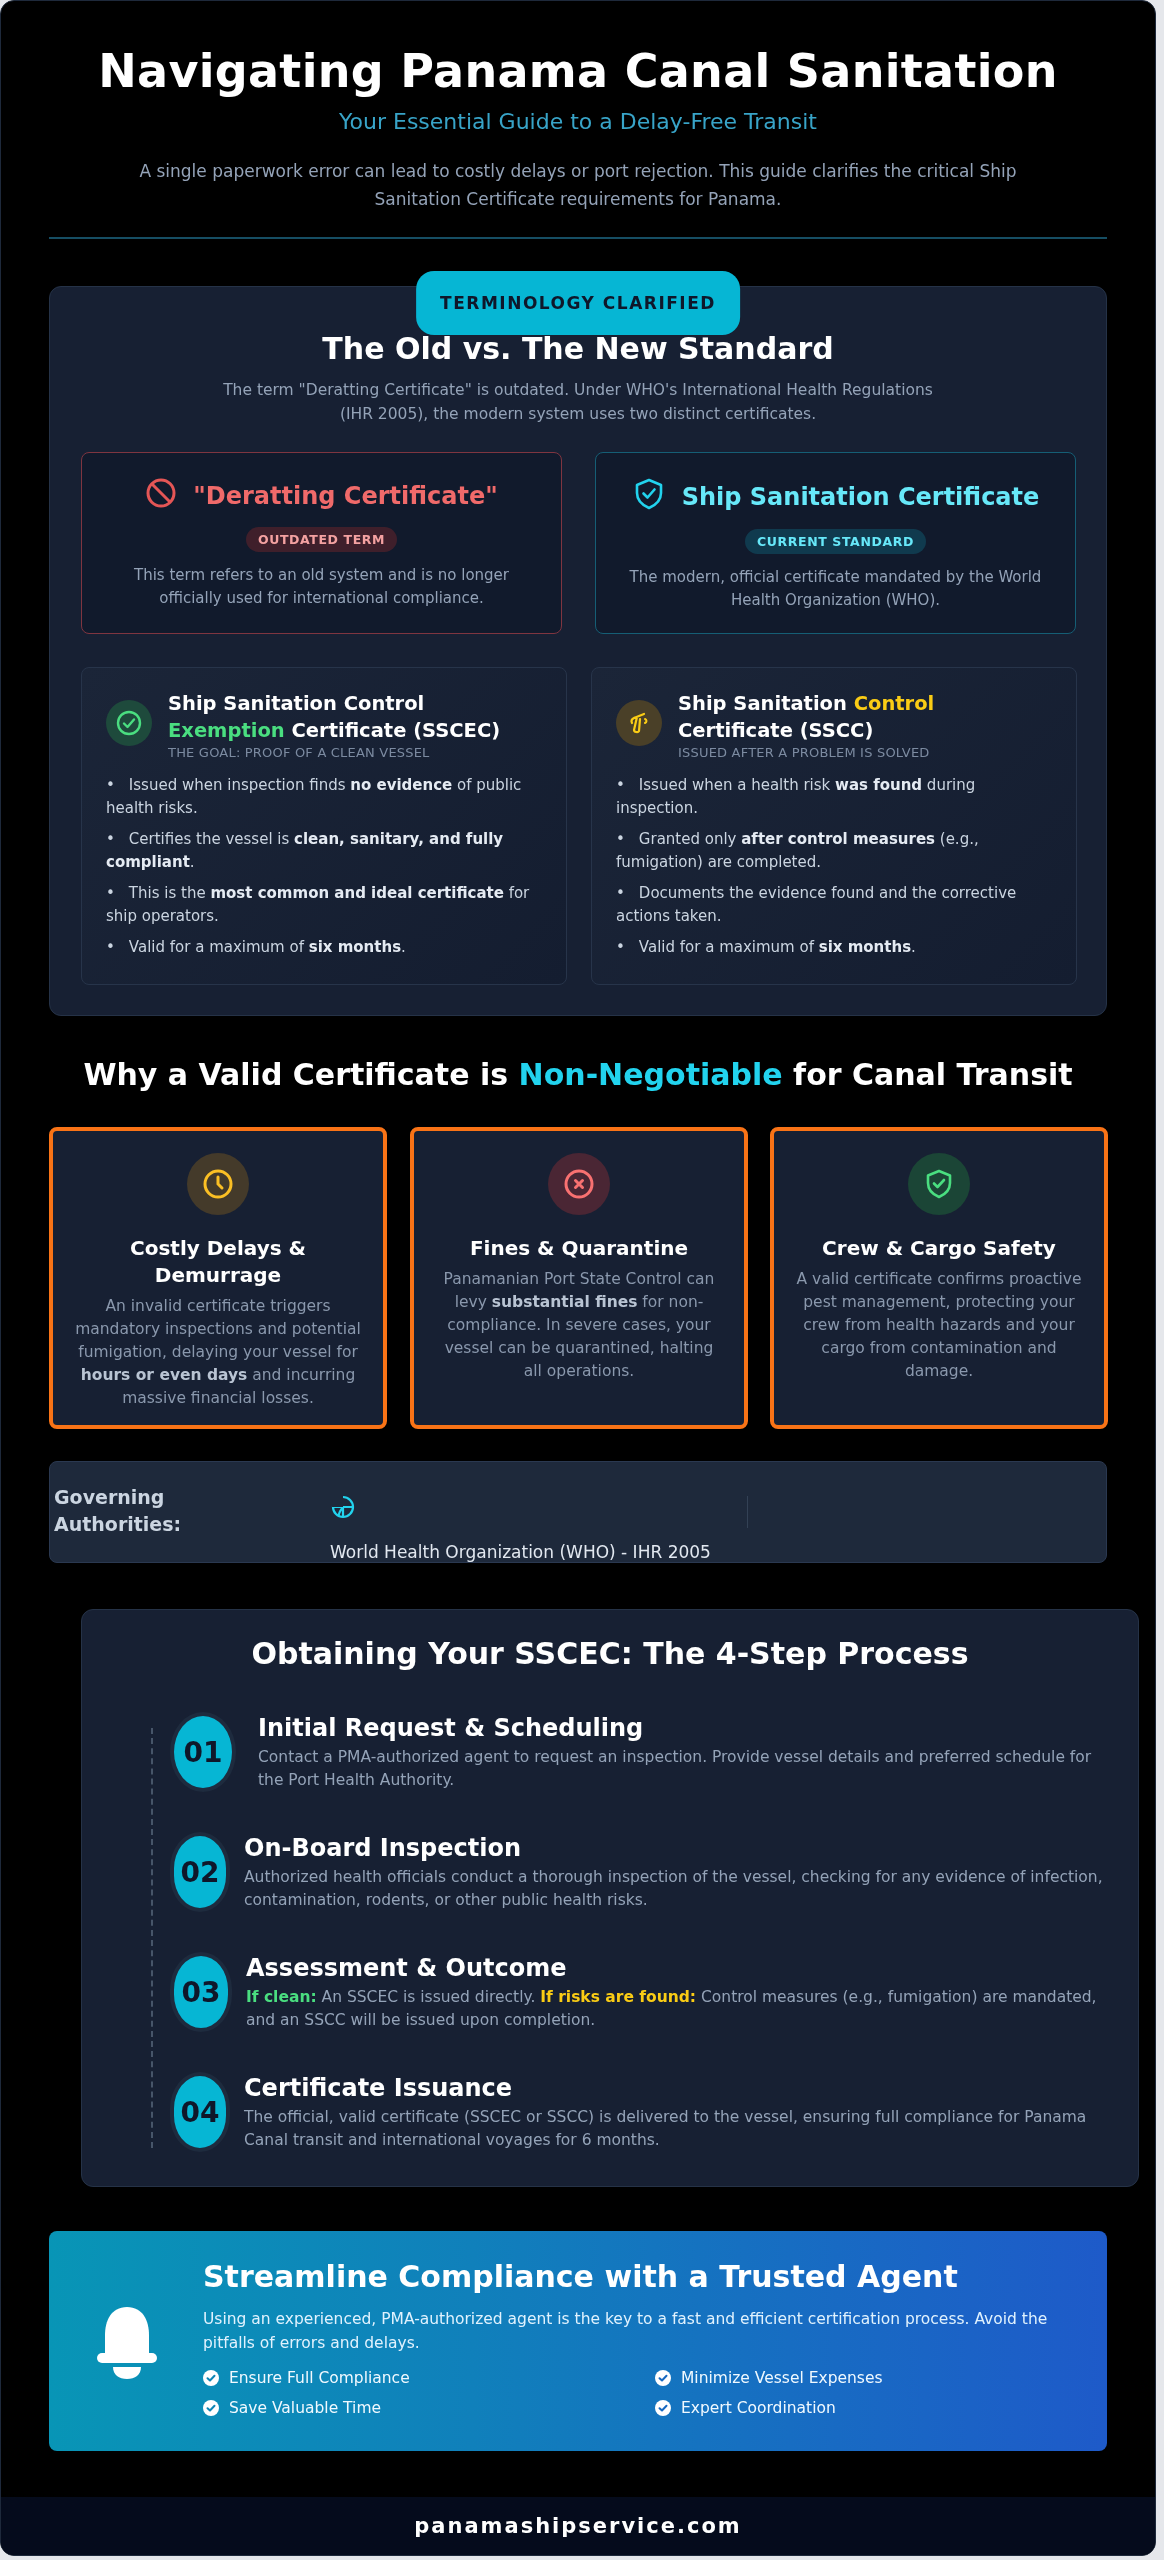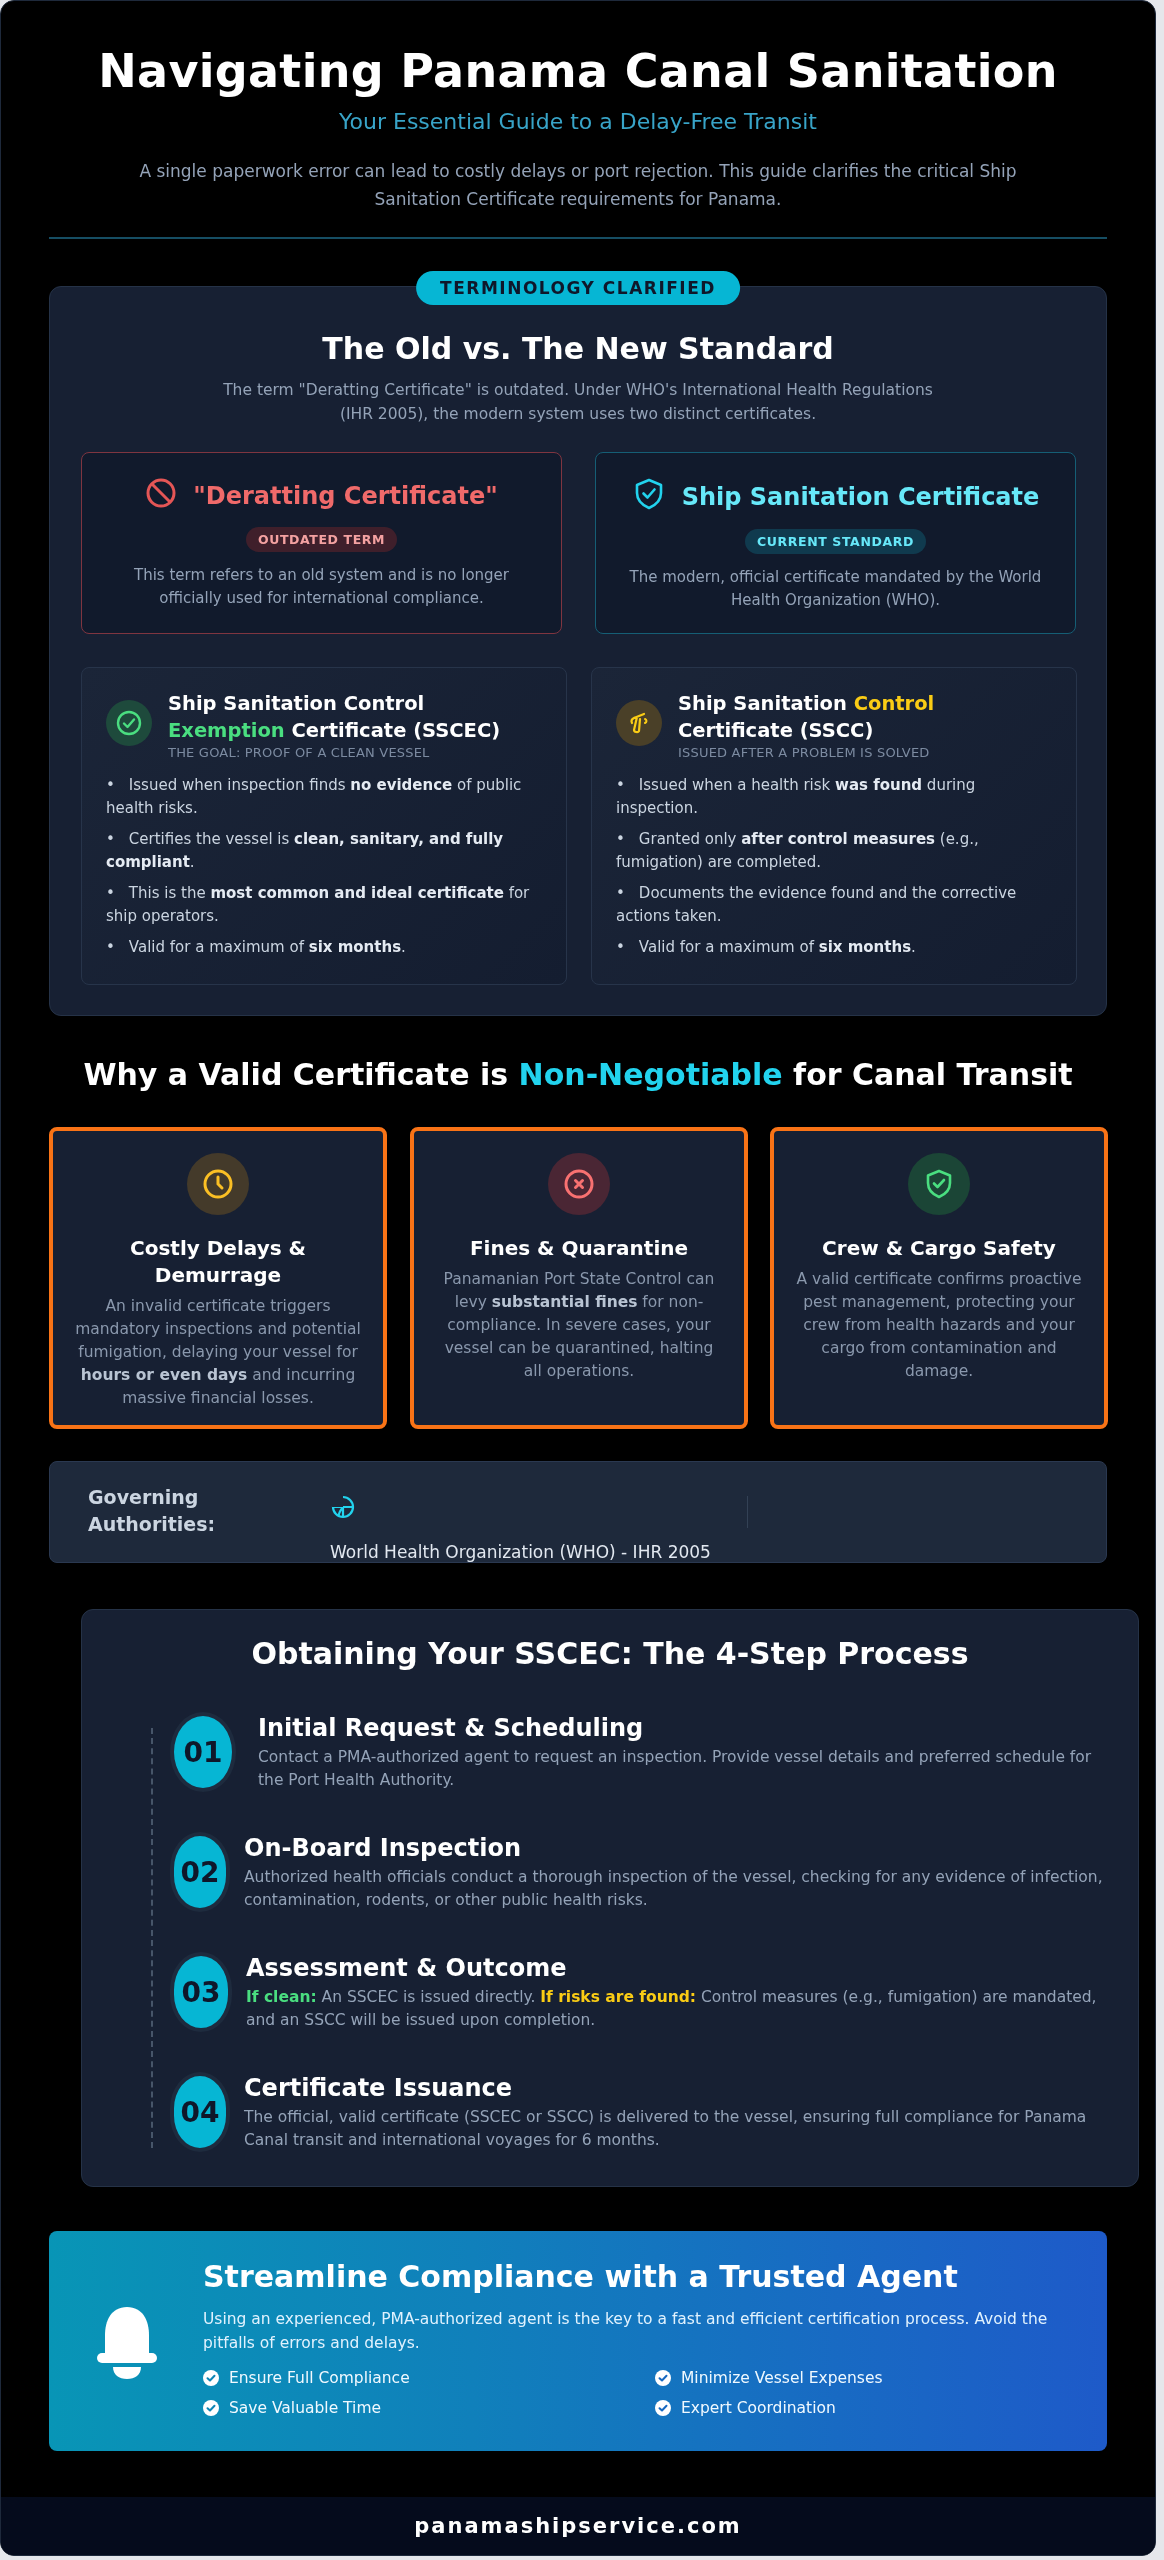--- a/index.html
+++ b/index.html
@@ -13,21 +13,21 @@
   .hdr { text-align: center; padding-top: 40px; }
   .hdr h1 { font-size: 46px; font-weight: bold; color: #ffffff; letter-spacing: 0.3px; line-height: 60px; }
   .hdr .sub { font-size: 22px; color: #38a4c8; margin-top: 6px; line-height: 30px; }
   .hdr .intro { font-size: 17px; color: #94a3b8; width: 880px; margin: 20px auto 0; line-height: 28px; }
   .hr { position: absolute; left: 48px; right: 48px; top: 236px; height: 2px; background: #164e63; }
 
   .term { position: absolute; left: 48px; width: 1058px; top: 285px; height: 730px;
     background: #172033; border: 1px solid #253247; border-radius: 12px; }
   .pill-top { position: absolute; left: 50%; transform: translateX(-50%); top: -16px;
     background: #06b6d4; color: #0f172a; font-weight: bold; font-size: 17px; letter-spacing: 1.5px;
-    padding: 7px 24px; border-radius: 18px; white-space: nowrap; }
+    padding: 22px 24px; border-radius: 18px; white-space: nowrap; }
   .term h2 { text-align: center; font-size: 30px; color: #fff; margin-top: 44px; font-weight: bold; }
   .term .lead { text-align: center; font-size: 15.5px; color: #94a3b8; width: 720px; margin: 12px auto 0; line-height: 24px; }
 
   .cmp { position: absolute; top: 165px; width: 481px; height: 182px; background: #111a2c; border-radius: 8px; text-align: center; }
   .cmp.old { left: 31px; border: 1px solid #7f3540; }
   .cmp.new { left: 545px; border: 1px solid #155e75; }
   .cmp .ttl { margin-top: 24px; display: flex; justify-content: center; align-items: center; gap: 16px; font-size: 24px; font-weight: bold; }
   .cmp.old .ttl { color: #f06a6a; }
   .cmp.new .ttl { color: #67e8f9; }
   .badge { display: inline-block; margin-top: 12px; font-size: 12.5px; font-weight: bold; padding: 5px 12px; border-radius: 14px; letter-spacing: 0.6px; }
@@ -54,21 +54,21 @@
 
   .why { position: absolute; top: 1056px; width: 100%; text-align: center; font-size: 30px; font-weight: bold; color: #fff; }
   .why .hl { color: #22d3ee; }
   .risk { position: absolute; top: 1126px; width: 338px; height: 302px; background: #172033; border: 4px solid #f97316; border-radius: 8px; text-align: center; padding: 22px 20px; }
   .risk .circ { width: 62px; height: 62px; border-radius: 50%; margin: 0 auto; display: flex; align-items: center; justify-content: center; }
   .risk h3 { font-size: 20px; color: #fff; margin-top: 20px; line-height: 27px; }
   .risk p { font-size: 15.5px; color: #8a98ad; margin-top: 6px; line-height: 23px; }
   .risk p b { color: #b9c4d3; }
 
   .gov { position: absolute; top: 1460px; left: 48px; width: 1058px; height: 102px; background: #1e293b; border: 1px solid #2a3850; border-radius: 8px; }
-  .gov .lbl { position: absolute; left: 38px; top: 22px; font-size: 19px; font-weight: bold; color: #cbd5e1; line-height: 27px; width: 150px; }
+  .gov .lbl { position: absolute; left: 4px; top: 22px; font-size: 19px; font-weight: bold; color: #cbd5e1; line-height: 27px; width: 150px; }
   .gov .it { position: absolute; top: 22px; display: flex; gap: 12px; font-size: 17px; color: #e2e8f0; line-height: 26px; }
   .gov .it1 { left: 280px; width: 400px; flex-direction: column; }
   .gov .it2 { left: 732px; width: 300px; }
   .gov .sep { position: absolute; left: 697px; top: 34px; width: 1px; height: 32px; background: #334155; }
   .gov .it svg { flex: none; margin-top: 10px; }
 
   .proc { position: absolute; top: 1608px; left: 48px; width: 1058px; height: 578px; background: #172033; border: 1px solid #253247; border-radius: 12px; margin-left: 32px; }
   .proc h2 { text-align: center; font-size: 30px; font-weight: bold; color: #fff; margin-top: 26px; }
   .proc .line { position: absolute; left: 69px; top: 118px; height: 420px; border-left: 2px dashed #475569; }
   .step { position: absolute; left: 88px; display: flex; gap: 14px; width: 940px; }

